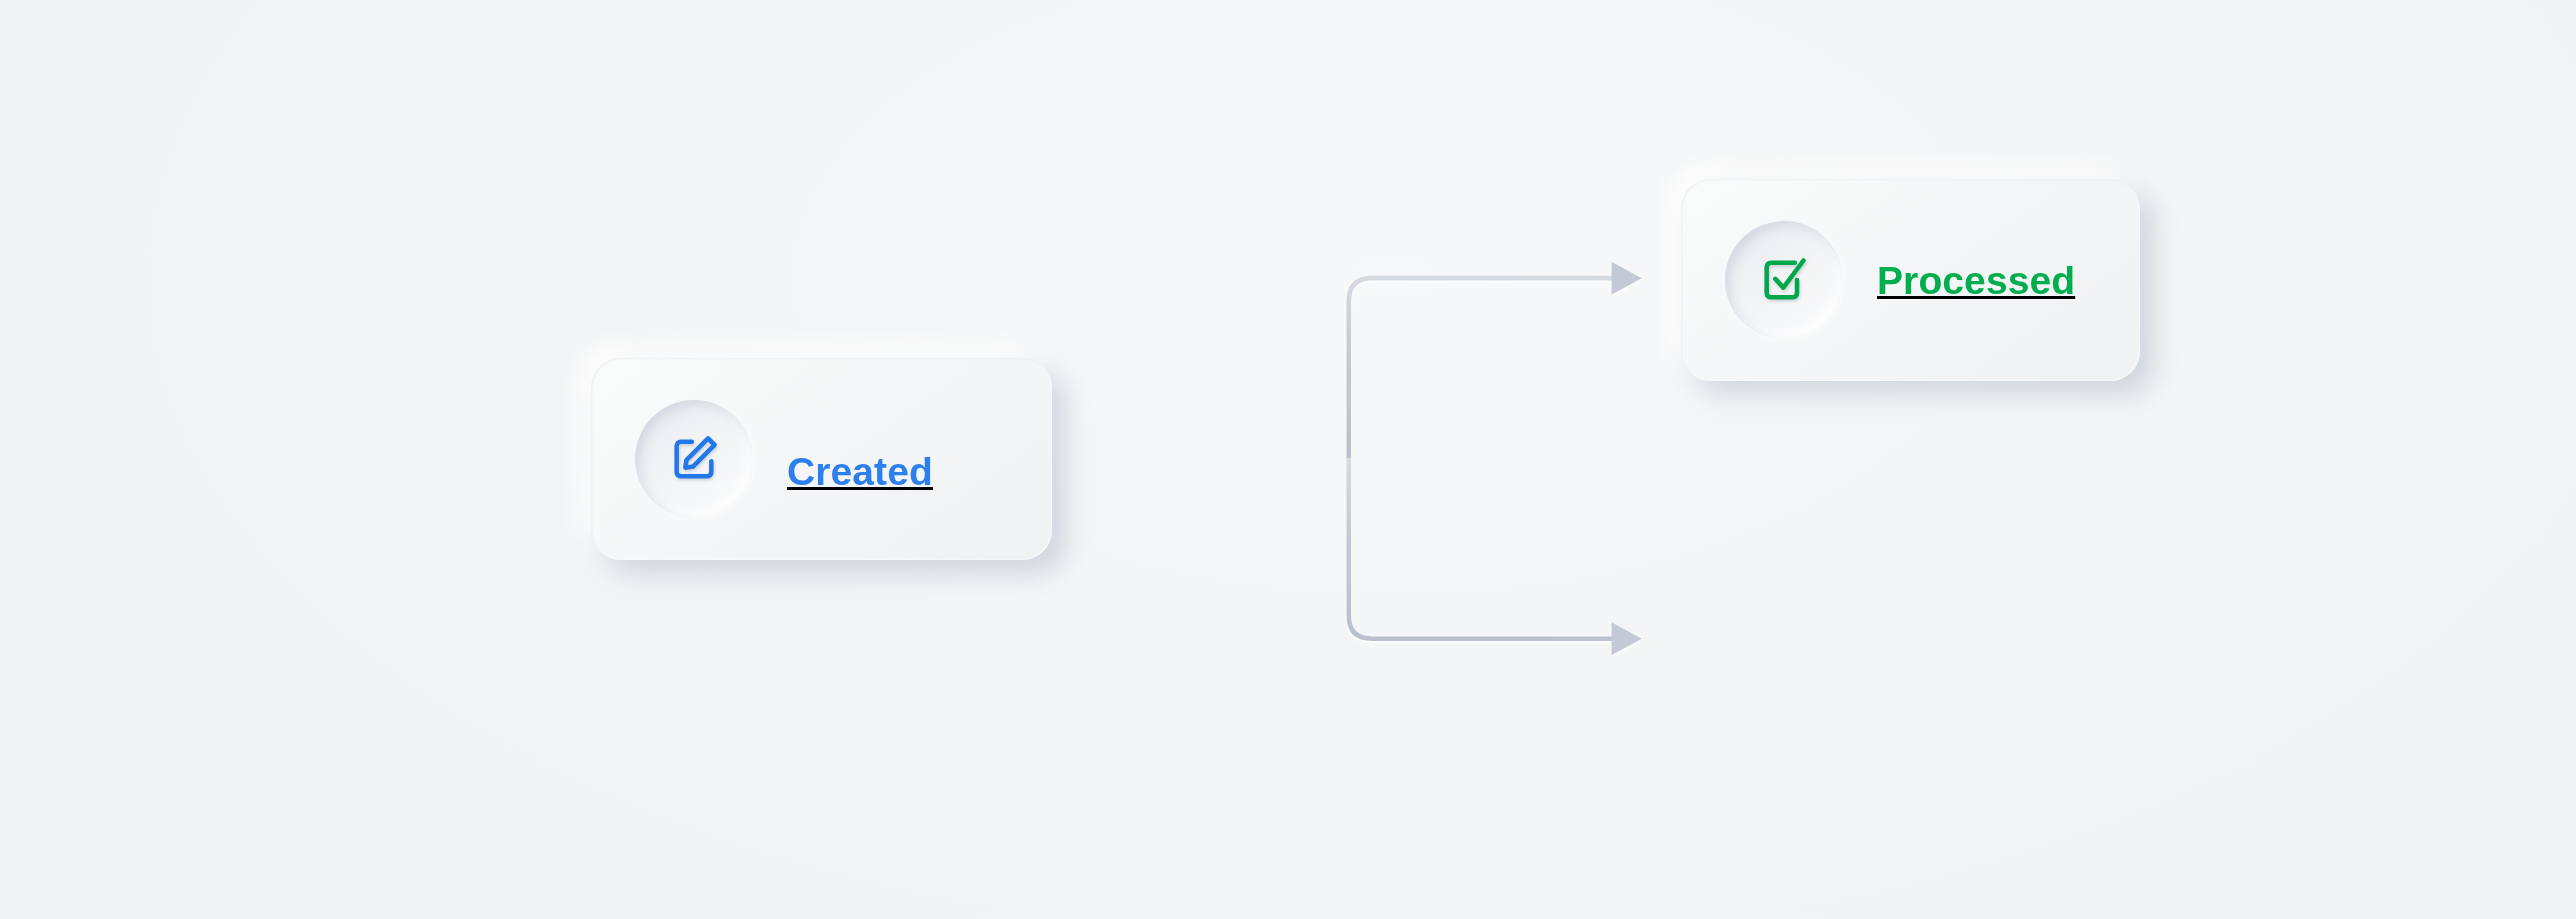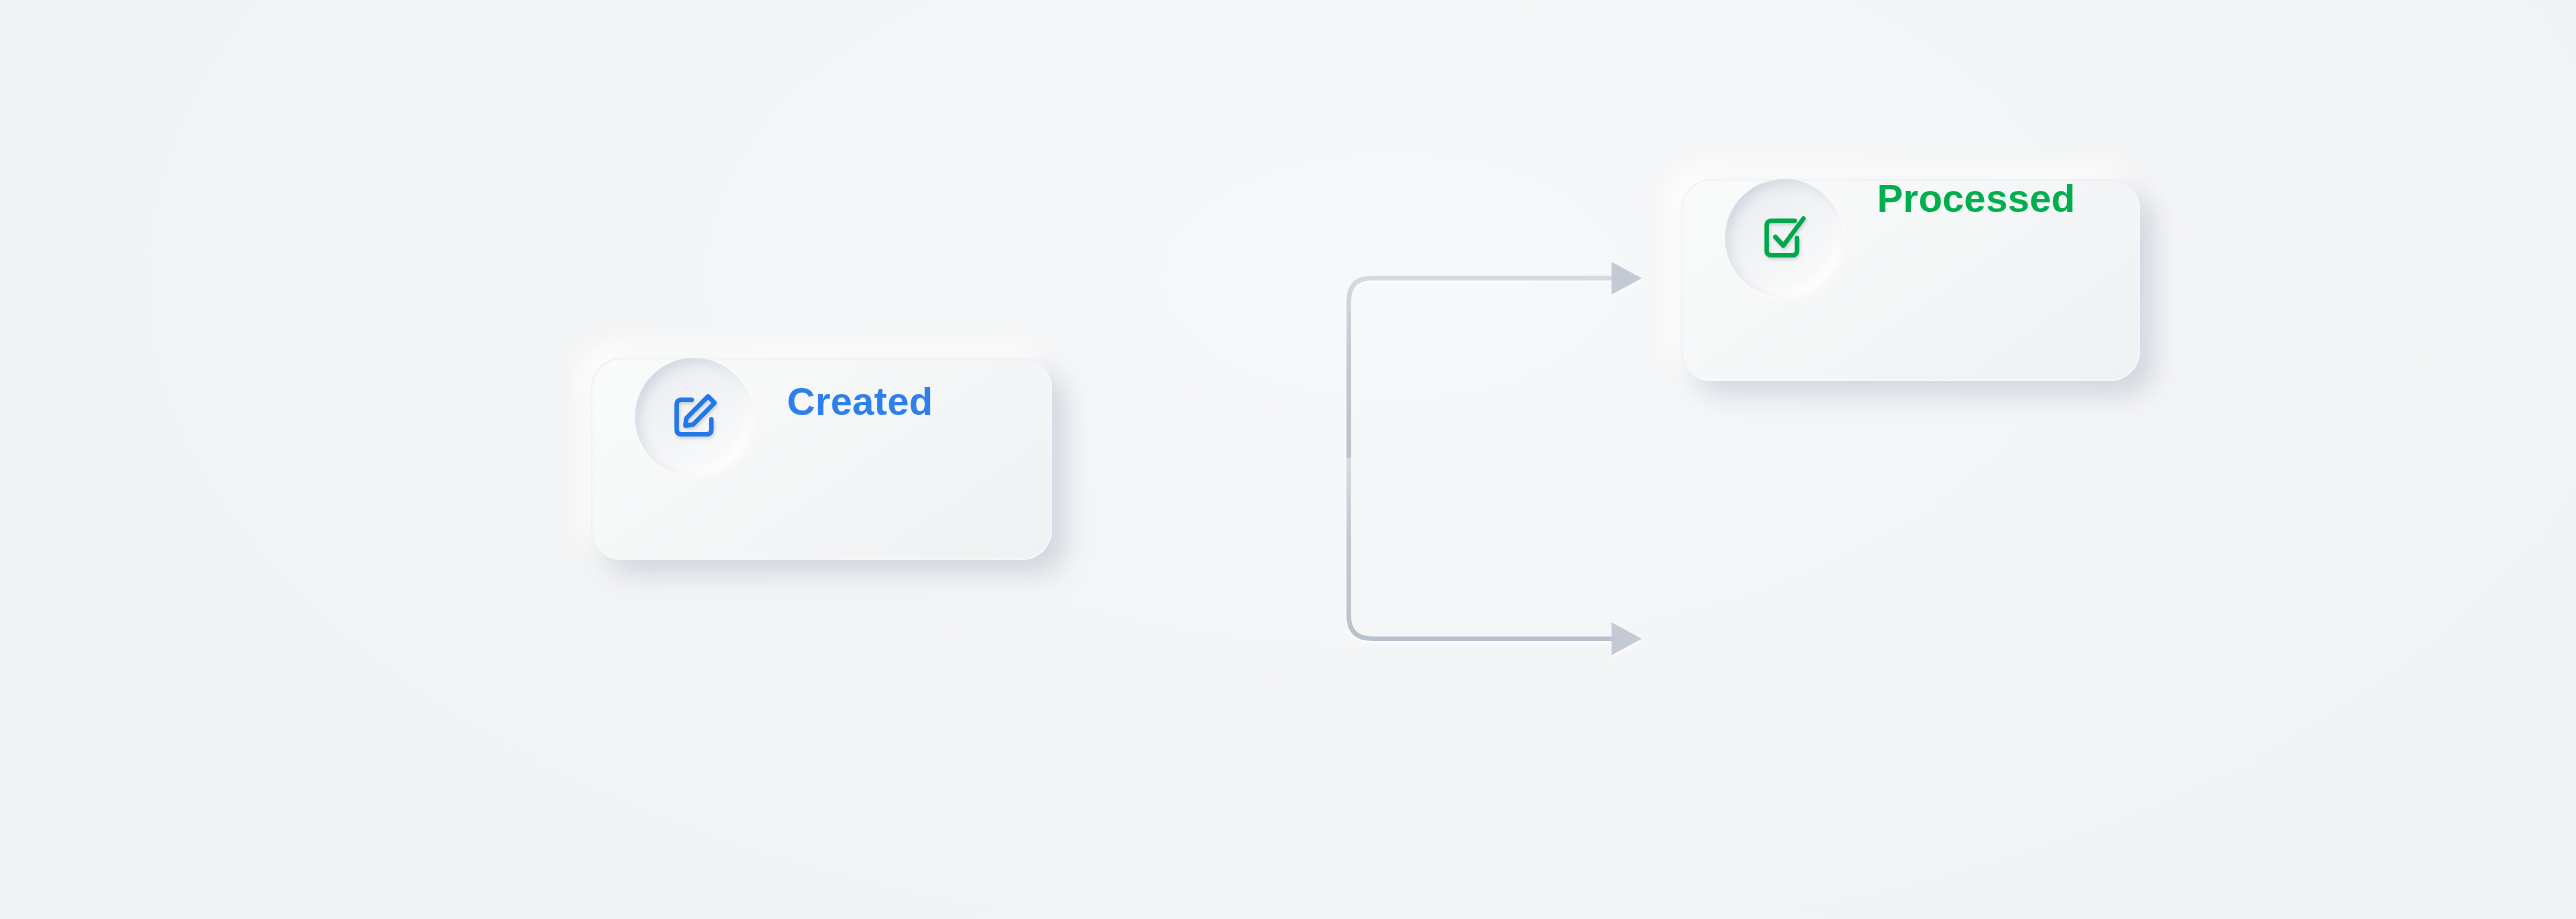--- a/index.html
+++ b/index.html
@@ -27,28 +27,30 @@
     left: 0; top: 0;
     width: 2679px;
     height: 919px;
     pointer-events: none;
   }
 
   
   .node-card {
     position: absolute;
     display: flex;
+    align-items: center;
     box-sizing: border-box;
     border-radius: 30px;
     background: linear-gradient(145deg, #fafbfb 0%, #f4f5f6 58%, #eff1f3 100%);
     box-shadow:
       13.4px 13.4px 27px rgba(168, 177, 195, 0.46),
       -10.3px -10.3px 25px rgba(255, 255, 255, 0.98),
        1px  1px  2.1px rgba(168, 177, 195, 0.14) inset,
       -1px -1px  2.1px rgba(255, 255, 255, 0.55) inset;
+    text-decoration: underline;
   }
 
   .icon-well {
     position: relative;
     flex: 0 0 auto;
     width: 118px;
     height: 118px;
     border-radius: 50%;
     display: flex;
     align-items: center;

